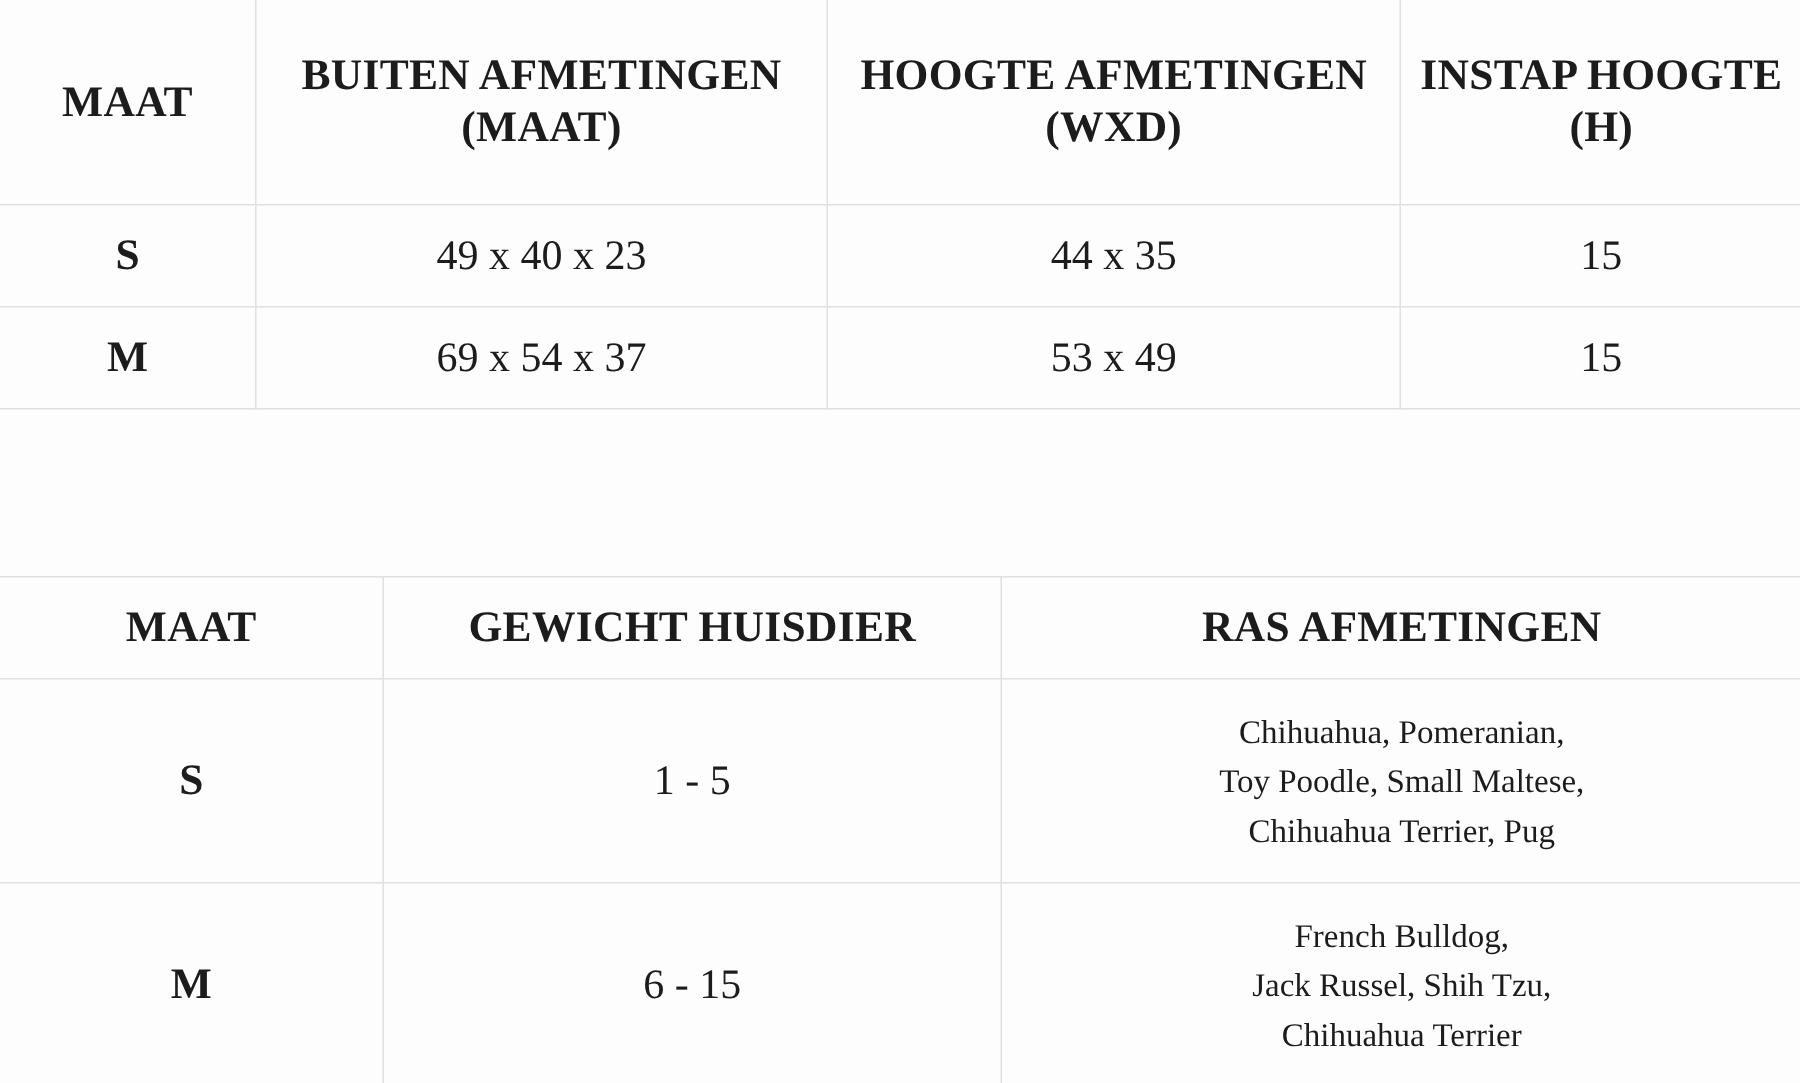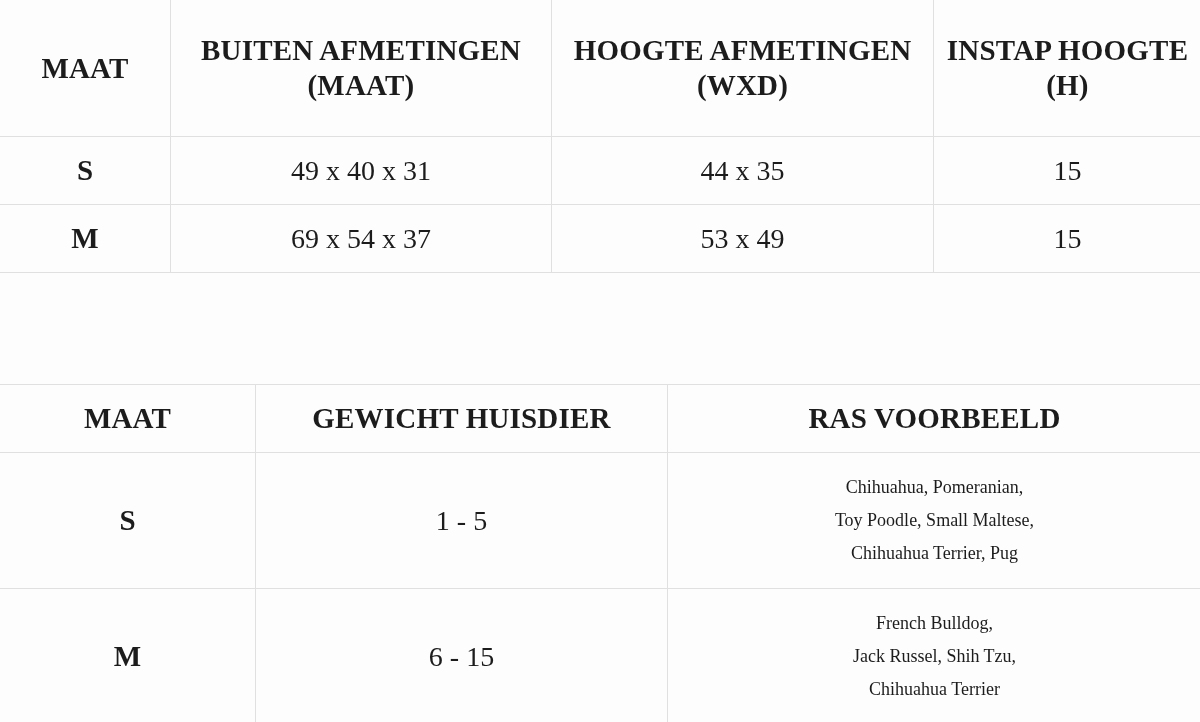--- a/index.html
+++ b/index.html
@@ -38,21 +38,21 @@
   }
   td{
     font-size:28px;
     font-weight:400;
   }
   td.size-letter{
     font-weight:700;
     font-size:29px;
   }
   .ras-line{
-    font-size:18px;
+    font-size:22px;
     line-height:33px;
   }
   
   .size-table{
     top:-1px;
     left:-1px;
     width:1202px;
   }
   .size-table tr.head-row{height:137px;}
   .size-table tr.data-row{height:68px;}
@@ -90,21 +90,21 @@
         <div>HOOGTE AFMETINGEN</div>
         <div>(WXD)</div>
       </th>
       <th>
         <div>INSTAP HOOGTE</div>
         <div>(H)</div>
       </th>
     </tr>
     <tr class="data-row">
       <td class="size-letter">S</td>
-      <td>49 x 40 x 31</td>
+      <td>49 x 40 x 23</td>
       <td>44 x 35</td>
       <td>15</td>
     </tr>
     <tr class="data-row">
       <td class="size-letter">M</td>
       <td>69 x 54 x 37</td>
       <td>53 x 49</td>
       <td>15</td>
     </tr>
   </tbody>
@@ -118,21 +118,21 @@
     </colgroup>
     <tbody>
         <tr class="head-row">
       <th>
         <div>MAAT</div>
       </th>
       <th>
         <div>GEWICHT HUISDIER</div>
       </th>
       <th>
-        <div>RAS VOORBEELD</div>
+        <div>RAS AFMETINGEN</div>
       </th>
     </tr>
     <tr class="data-row">
       <td class="size-letter">S</td>
       <td>1 - 5</td>
       <td>
         <div class="ras-line">Chihuahua, Pomeranian,</div>
         <div class="ras-line">Toy Poodle, Small Maltese,</div>
         <div class="ras-line">Chihuahua Terrier, Pug</div>
       </td>

